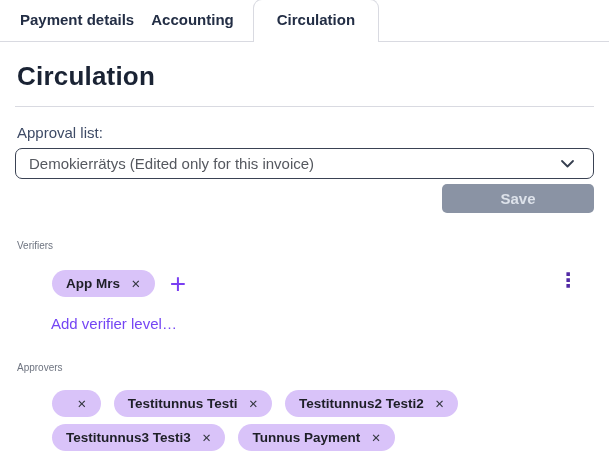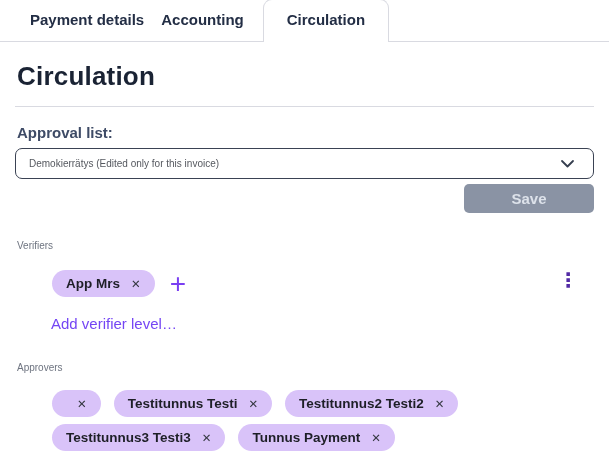--- a/index.html
+++ b/index.html
@@ -19,21 +19,21 @@
     background: #ffffff;
   }
   .tab {
     font-size: 15px;
     font-weight: 700;
     color: #232e45;
     padding: 12px 0 13px 0;
     cursor: pointer;
     white-space: nowrap;
   }
-  .tab--payment { margin-left: 30px; }
+  .tab--payment { margin-left: 20px; }
   .tab--accounting { margin-left: 17px; }
   .tab--active {
     margin-left: 19px;
     margin-bottom: -1px;
     background: #ffffff;
     border: 1px solid #d9dae1;
     border-bottom: none;
     border-radius: 9px 9px 0 0;
     padding: 11px 23px 14px 23px;
     z-index: 2;
@@ -48,49 +48,49 @@
     letter-spacing: .2px;
   }
   .divider {
     border: none;
     border-top: 1px solid #d9dae1;
     margin-top: 14px;
   }
   .field-label {
     margin: 17px 0 0 2px;
     font-size: 15px;
-    font-weight: 700;
+    font-weight: 400;
     color: #3e4b66;
   }
   .select {
     margin-top: 7px;
     height: 31px;
     border: 1.6px solid #3a4253;
     border-radius: 7px;
     display: flex;
     align-items: center;
     justify-content: space-between;
     padding: 0 17px 0 13px;
     cursor: pointer;
     background: #ffffff;
   }
   .select-value {
-    font-size: 10px;
+    font-size: 15px;
     color: #55585f;
     white-space: nowrap;
     overflow: hidden;
   }
   .chevron { display: flex; align-items: center; }
   .save-row {
     display: flex;
     justify-content: flex-end;
     margin-top: 5px;
   }
   .save-btn {
-    width: 130px;
+    width: 152px;
     height: 29px;
     background: #8a93a4;
     border: none;
     border-radius: 5px;
     color: #dde2ea;
     font-family: inherit;
     font-size: 15px;
     font-weight: 700;
     cursor: pointer;
   }

